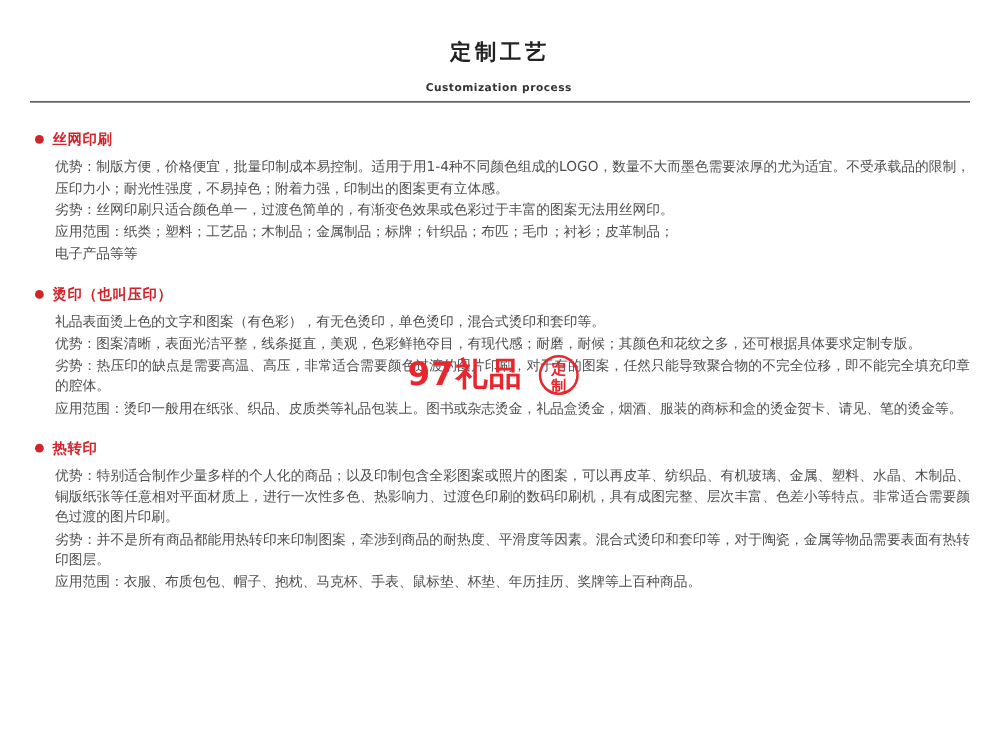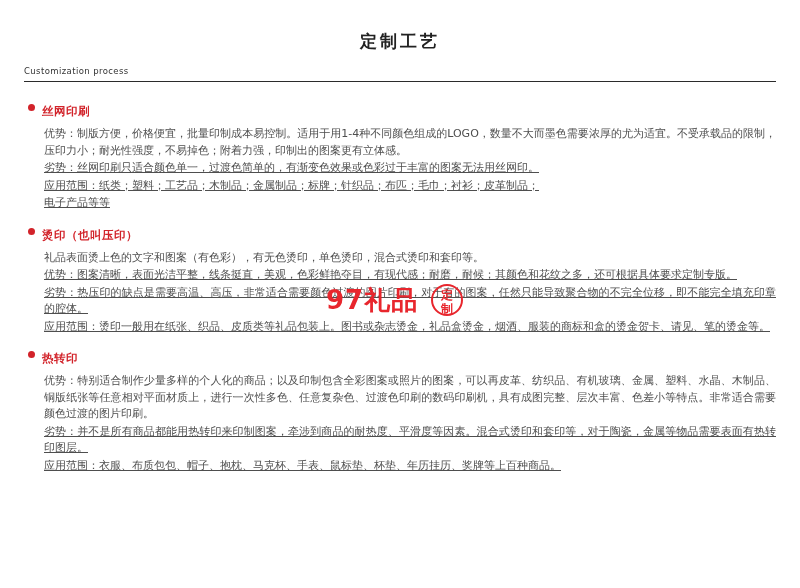--- a/index.html
+++ b/index.html
@@ -24,39 +24,40 @@
   }
   .doc-title {
     text-align: center;
     font-size: 17px;
     font-weight: bold;
     color: #222222;
     letter-spacing: 3px;
     padding-top: 30px;
   }
   .doc-subtitle {
-    text-align: left;
+    text-align: center;
     font-size: 8.5px;
-    font-weight: normal;
+    font-weight: bold;
     color: #333333;
     letter-spacing: 0.4px;
     margin-top: 13px;
     padding-right: 2px;
   }
   .rule {
     border-top: 1px solid #2b2b2b;
     margin-top: 5px;
   }
   .section {
     margin-top: 16px;
     padding-left: 4px;
   }
   .section.first { margin-top: 22px; }
   .sec-head {
     display: flex;
+    align-items: center;
     gap: 7px;
     margin-bottom: 7px;
   }
   .bullet {
     width: 7px;
     height: 7px;
     background: #d2232a;
     border-radius: 50%;
     flex: 0 0 auto;
     display: inline-block;
@@ -70,21 +71,21 @@
   .sec-body {
     padding-left: 16px;
   }
   .para {
     font-size: 11px;
     line-height: 16.5px;
     color: #4e4e4e;
     text-align: justify;
     margin: 0;
   }
-  .para + .para { margin-top: 1px; text-decoration: underline; }
+  .para + .para { margin-top: 1px; }
 
   
   .watermark {
     position: absolute;
     left: 326px;
     top: 286px;
     pointer-events: none;
     user-select: none;
   }
   .wm-text {
@@ -147,21 +148,21 @@
       <p class="para">应用范围：烫印一般用在纸张、织品、皮质类等礼品包装上。图书或杂志烫金，礼品盒烫金，烟酒、服装的商标和盒的烫金贺卡、请见、笔的烫金等。</p>
     </div>
   </div>
 
   <div class="section">
     <div class="sec-head">
       <span class="bullet"></span>
       <span class="sec-title">热转印</span>
     </div>
     <div class="sec-body">
-      <p class="para">优势：特别适合制作少量多样的个人化的商品；以及印制包含全彩图案或照片的图案，可以再皮革、纺织品、有机玻璃、金属、塑料、水晶、木制品、铜版纸张等任意相对平面材质上，进行一次性多色、任意复杂色、过渡色印刷的数码印刷机，具有成图完整、层次丰富、色差小等特点。非常适合需要颜色过渡的图片印刷。</p>
+      <p class="para">优势：特别适合制作少量多样的个人化的商品；以及印制包含全彩图案或照片的图案，可以再皮革、纺织品、有机玻璃、金属、塑料、水晶、木制品、铜版纸张等任意相对平面材质上，进行一次性多色、热影响力、过渡色印刷的数码印刷机，具有成图完整、层次丰富、色差小等特点。非常适合需要颜色过渡的图片印刷。</p>
       <p class="para">劣势：并不是所有商品都能用热转印来印制图案，牵涉到商品的耐热度、平滑度等因素。混合式烫印和套印等，对于陶瓷，金属等物品需要表面有热转印图层。</p>
       <p class="para">应用范围：衣服、布质包包、帽子、抱枕、马克杯、手表、鼠标垫、杯垫、年历挂历、奖牌等上百种商品。</p>
     </div>
   </div>
 
 
   <div class="watermark">
     <div class="wm-text">97礼品</div>
     <div class="wm-badge">
       <span>定</span>

